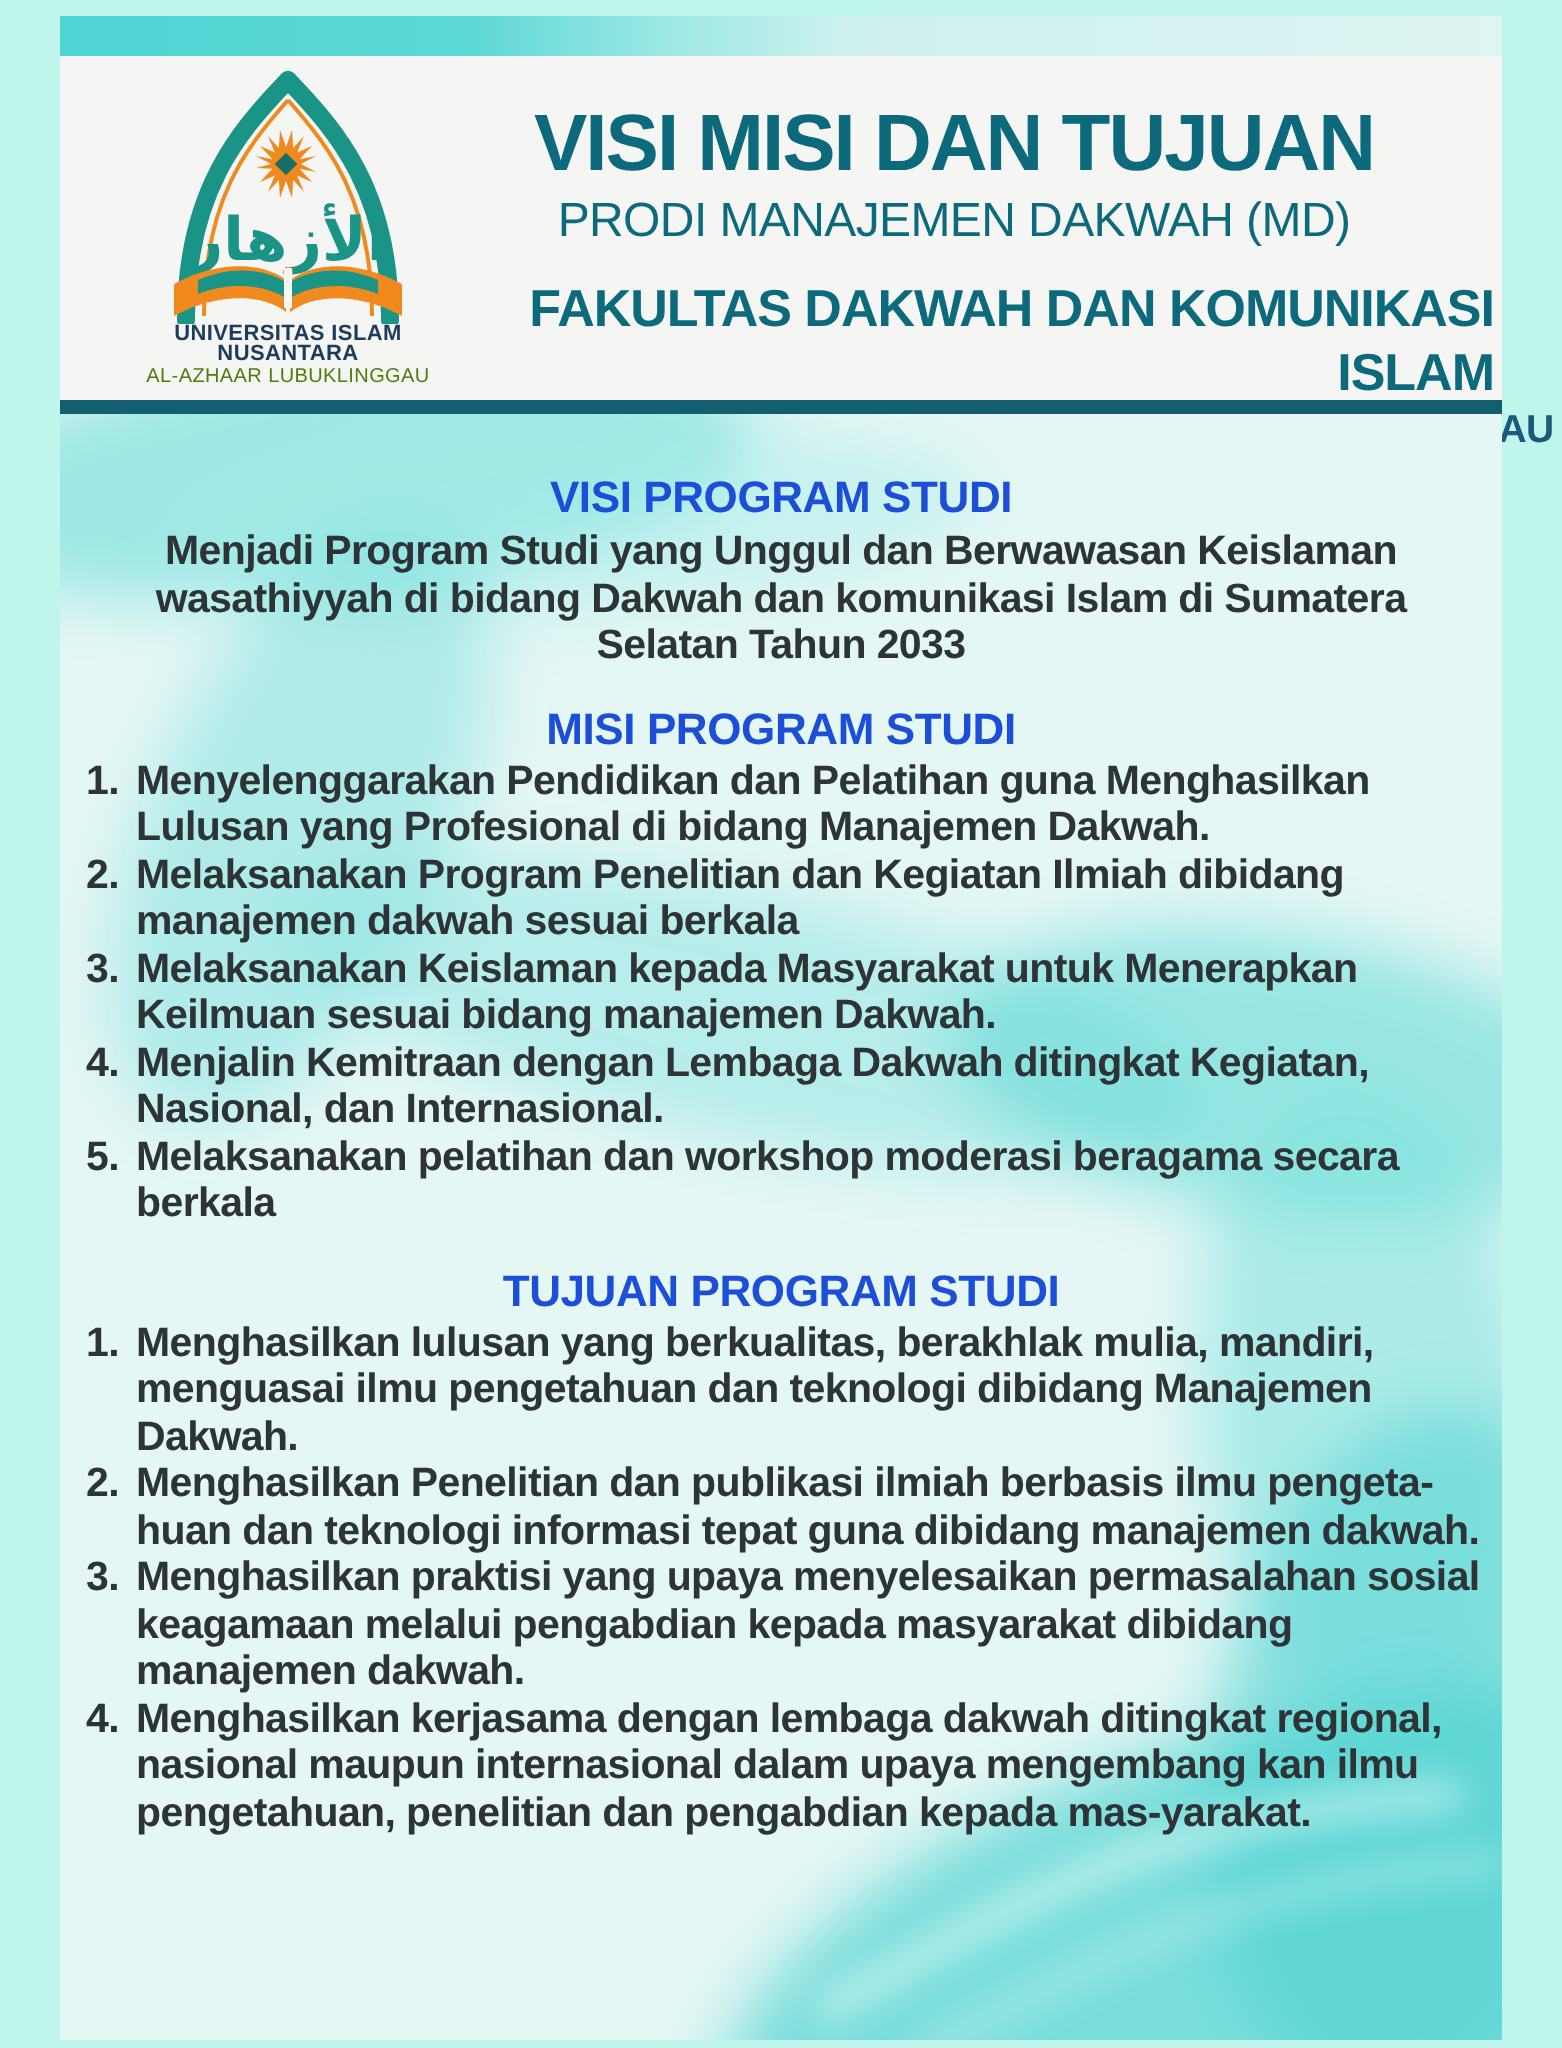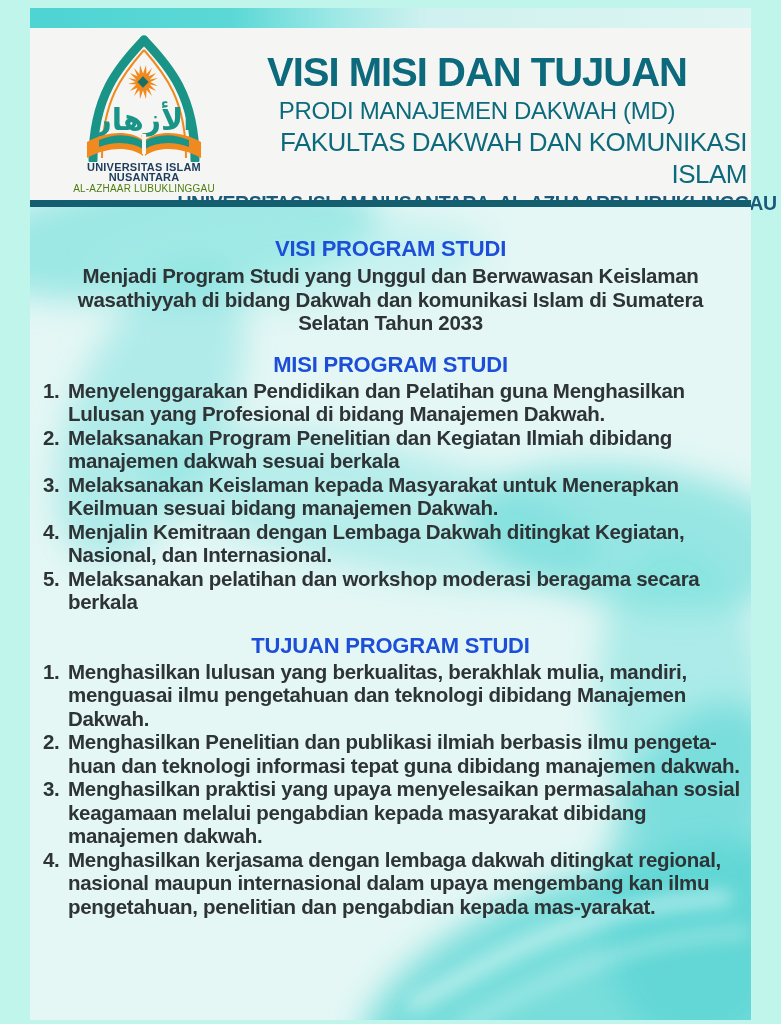--- a/index.html
+++ b/index.html
@@ -22,21 +22,21 @@
   }
   .logo svg{display:block;margin:0 auto;}
   .logo-caption-1{font-size:11px;font-weight:bold;color:#1d3c5c;letter-spacing:.2px;line-height:10px;}
   .logo-caption-2{font-size:10px;font-weight:normal;color:#4d7c0f;letter-spacing:.2px;line-height:14px;}
   .header-text{
     position:absolute;left:177px;top:22px;width:540px;
     display:flex;flex-direction:column;align-items:center;text-align:right;
   }
   .h-title{font-size:40px;font-weight:bold;color:#0d6a7c;letter-spacing:-1px;line-height:44px;}
   .h-sub1{font-size:24px;font-weight:normal;color:#0d6a7c;letter-spacing:-.3px;line-height:30px;margin-top:2px;}
-  .h-sub2{font-size:26px;font-weight:normal;color:#0d6a7c;letter-spacing:-.5px;line-height:32px;}
+  .h-sub2{font-size:26px;font-weight:bold;color:#0d6a7c;letter-spacing:-.5px;line-height:32px;margin-top:12px;}
   .h-sub3{font-size:19.5px;font-weight:bold;color:#1b5a7c;letter-spacing:-.4px;line-height:26px;white-space:pre;}
   .divider-bar{
     position:absolute;left:30px;top:200px;width:721px;height:7px;background:#135f70;
   }
   .poster-body{
     position:absolute;left:30px;top:207px;width:721px;height:813px;
     background:#e4f7f5;overflow:hidden;
   }
   .wave{position:absolute;left:0;top:0;width:721px;height:813px;}
   .content{

